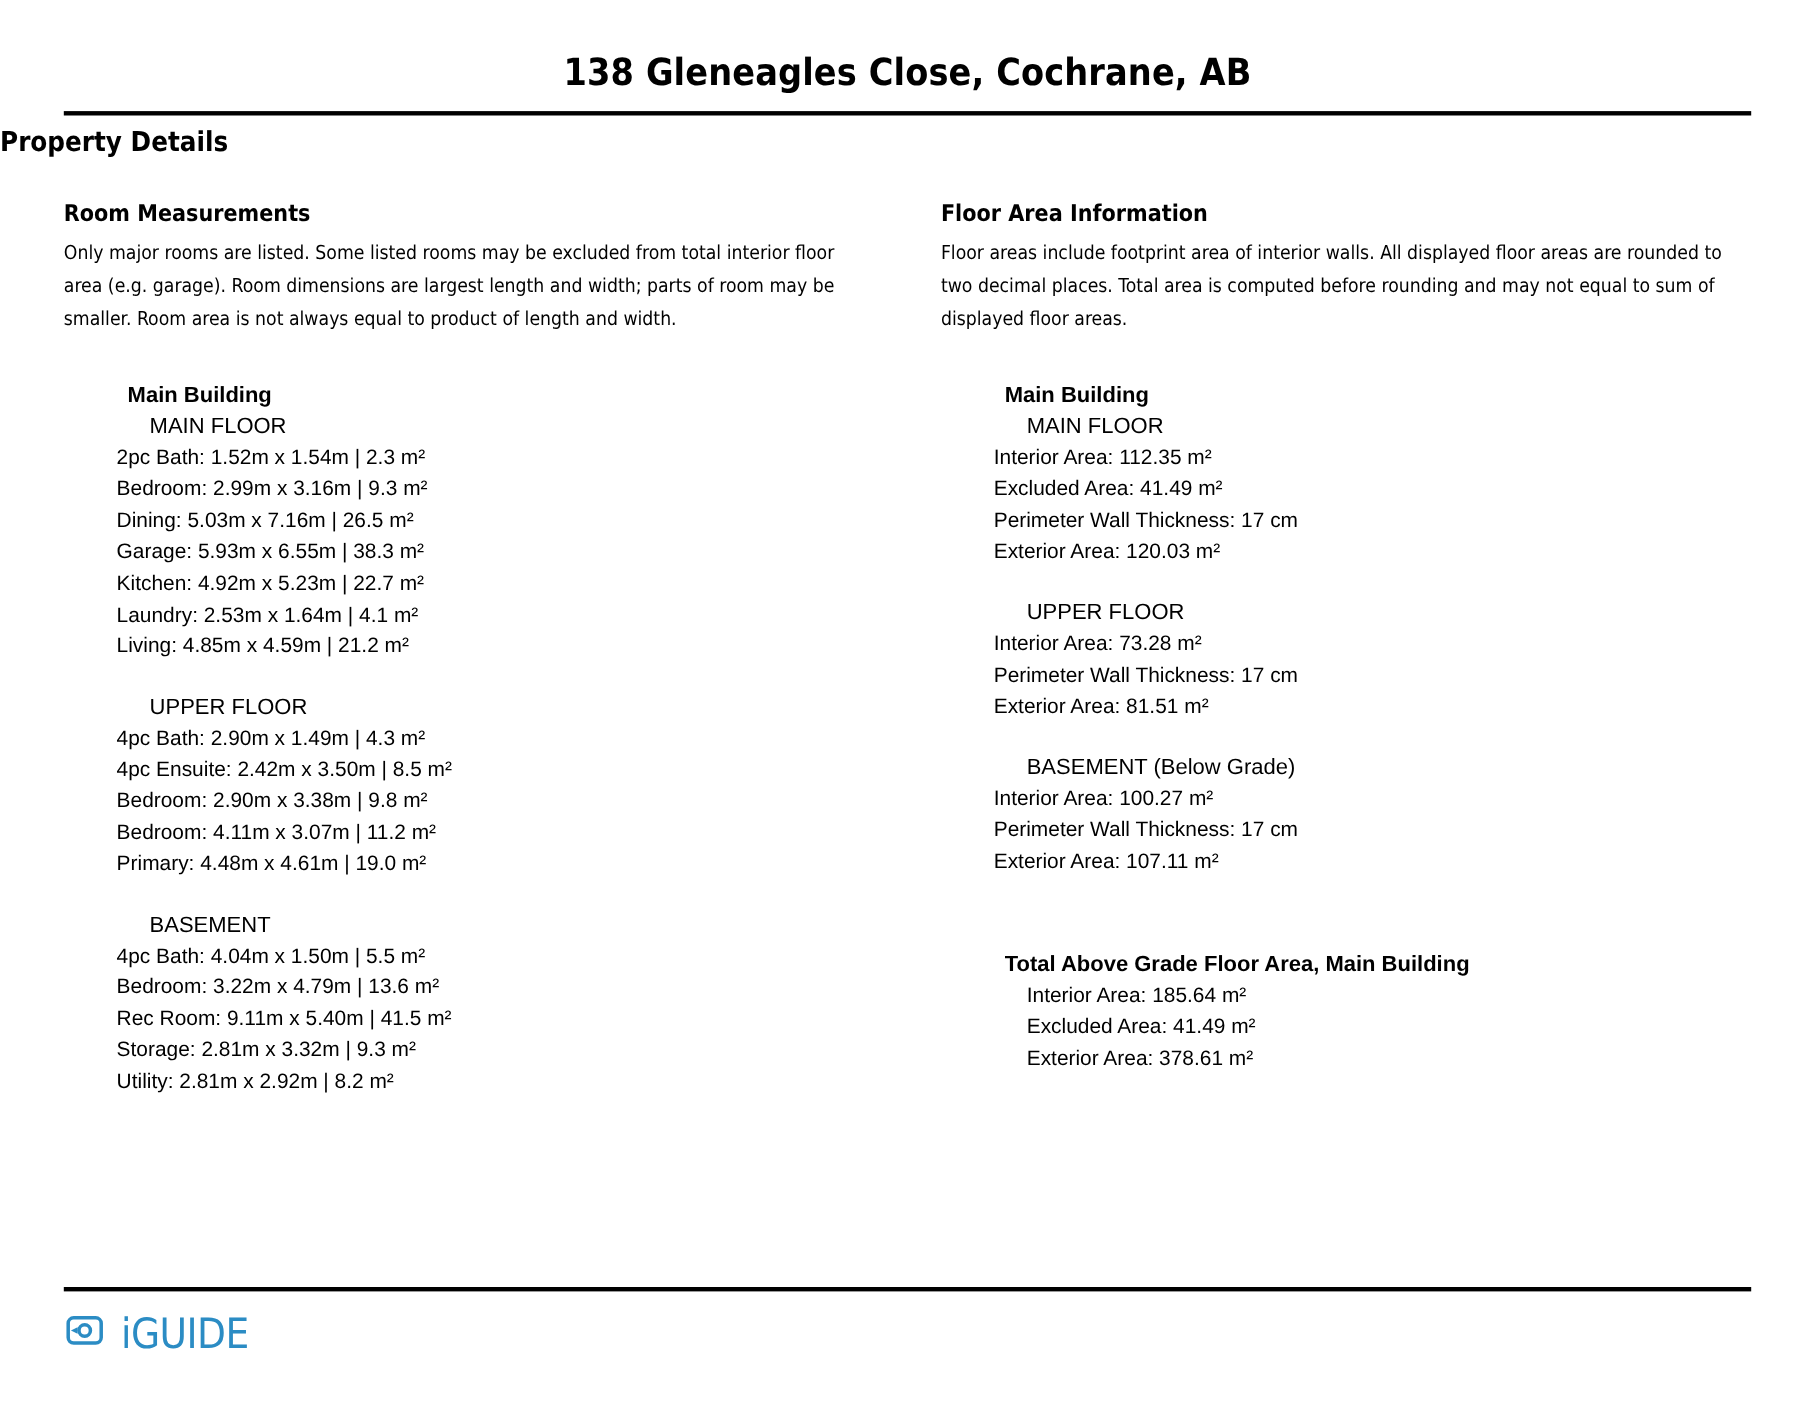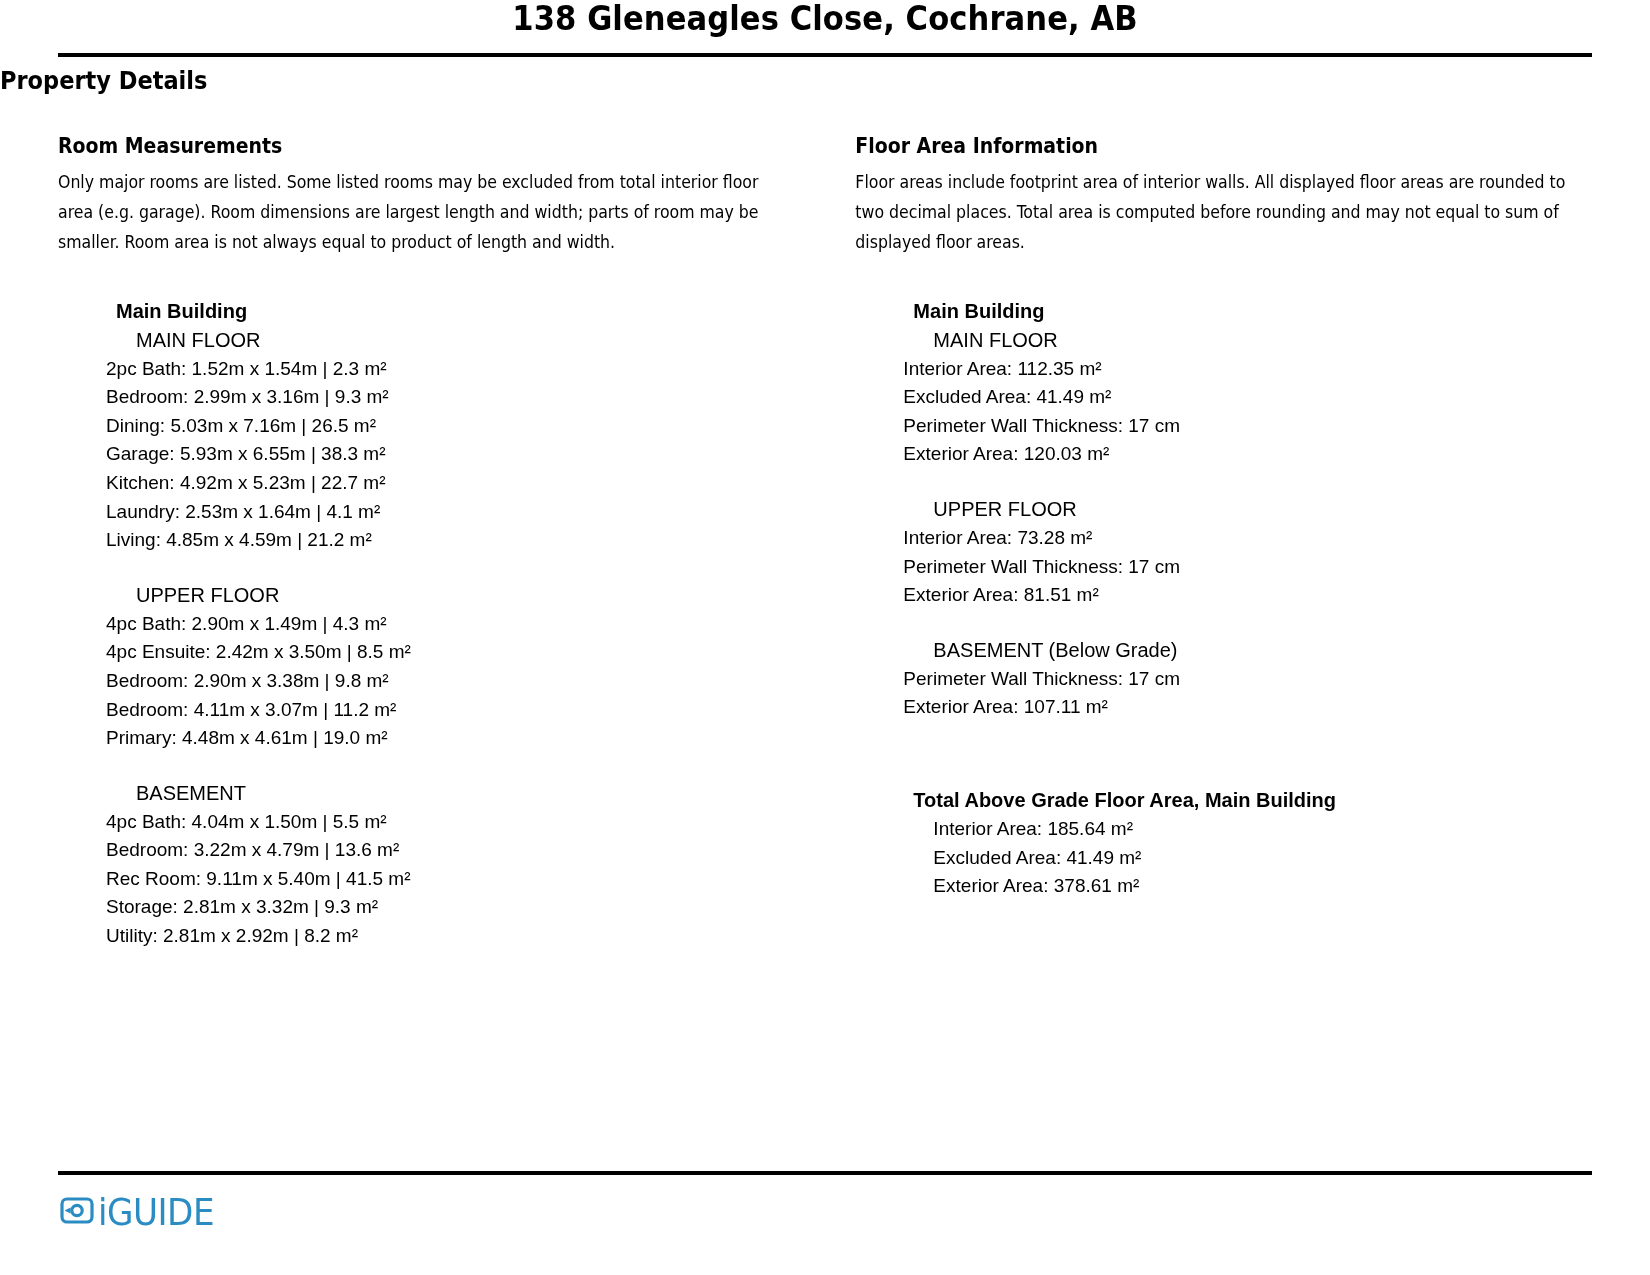--- a/index.html
+++ b/index.html
@@ -23,20 +23,21 @@
   }
 
   
   .doc-title {
     text-align: center;
     font-family: "DejaVu Sans Condensed", "Liberation Sans Narrow", "Liberation Sans", sans-serif;
     font-weight: bold;
     font-size: 34px;
     letter-spacing: 0.1px;
     margin: 0;
+    padding-top: 48px;
     line-height: 1.1;
   }
   .title-rule {
     border-top: 4px solid #000;
     margin: 16px 58px 0 58px;
     height: 0;
   }
   .doc-subtitle {
     text-align: left;
     font-family: "DejaVu Sans Condensed", "Liberation Sans Narrow", "Liberation Sans", sans-serif;
@@ -142,21 +143,21 @@
   }
   .footer-text {
     font-family: "DejaVu Sans Condensed", "Liberation Sans Narrow", "Liberation Sans", sans-serif;
     font-size: 15.5px;
     line-height: 22px;
     padding-top: 8px;
   }
   .logo {
     display: flex;
     align-items: center;
-    gap: 2px;
+    gap: 14px;
     padding-top: 4px;
   }
   .logo-mark {
     display: block;
   }
   .logo-word {
     font-family: "DejaVu Sans Condensed", "Liberation Sans Narrow", "Liberation Sans", sans-serif;
     font-size: 38px;
     line-height: 38px;
     letter-spacing: -0.5px;
@@ -228,20 +229,21 @@
 
         <div class="floor-block">
           <div class="floor-name">UPPER FLOOR</div>
           <div class="entry">Interior Area: 73.28 m²</div>
           <div class="entry">Perimeter Wall Thickness: 17 cm</div>
           <div class="entry">Exterior Area: 81.51 m²</div>
         </div>
 
         <div class="floor-block">
           <div class="floor-name">BASEMENT (Below Grade)</div>
+          <div class="entry">Interior Area: 100.27 m²</div>
           <div class="entry">Perimeter Wall Thickness: 17 cm</div>
           <div class="entry">Exterior Area: 107.11 m²</div>
         </div>
 
         <div class="total-block">
           <div class="total-heading">Total Above Grade Floor Area, Main Building</div>
           <div class="total-entry">Interior Area: 185.64 m²</div>
           <div class="total-entry">Excluded Area: 41.49 m²</div>
           <div class="total-entry">Exterior Area: 378.61 m²</div>
         </div>

